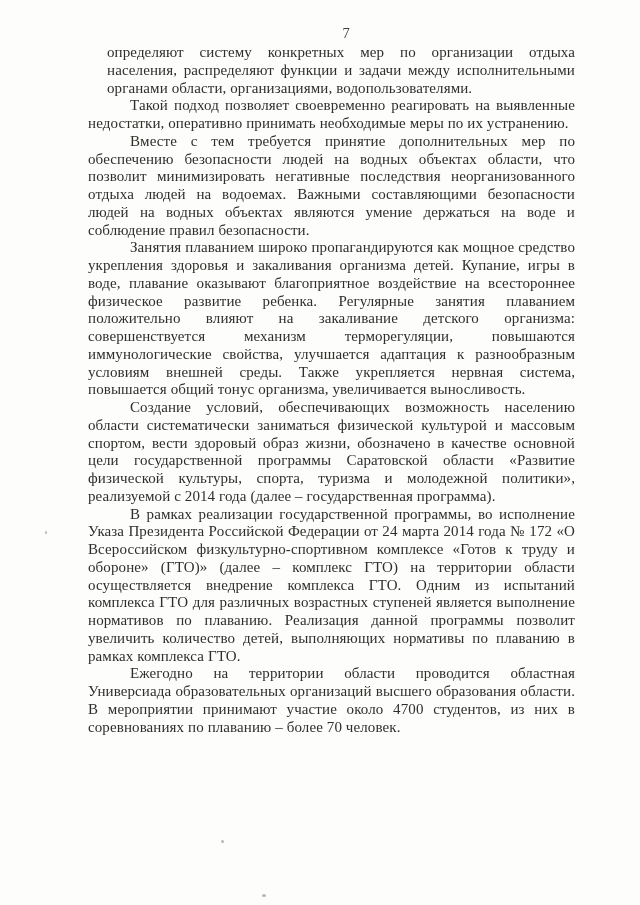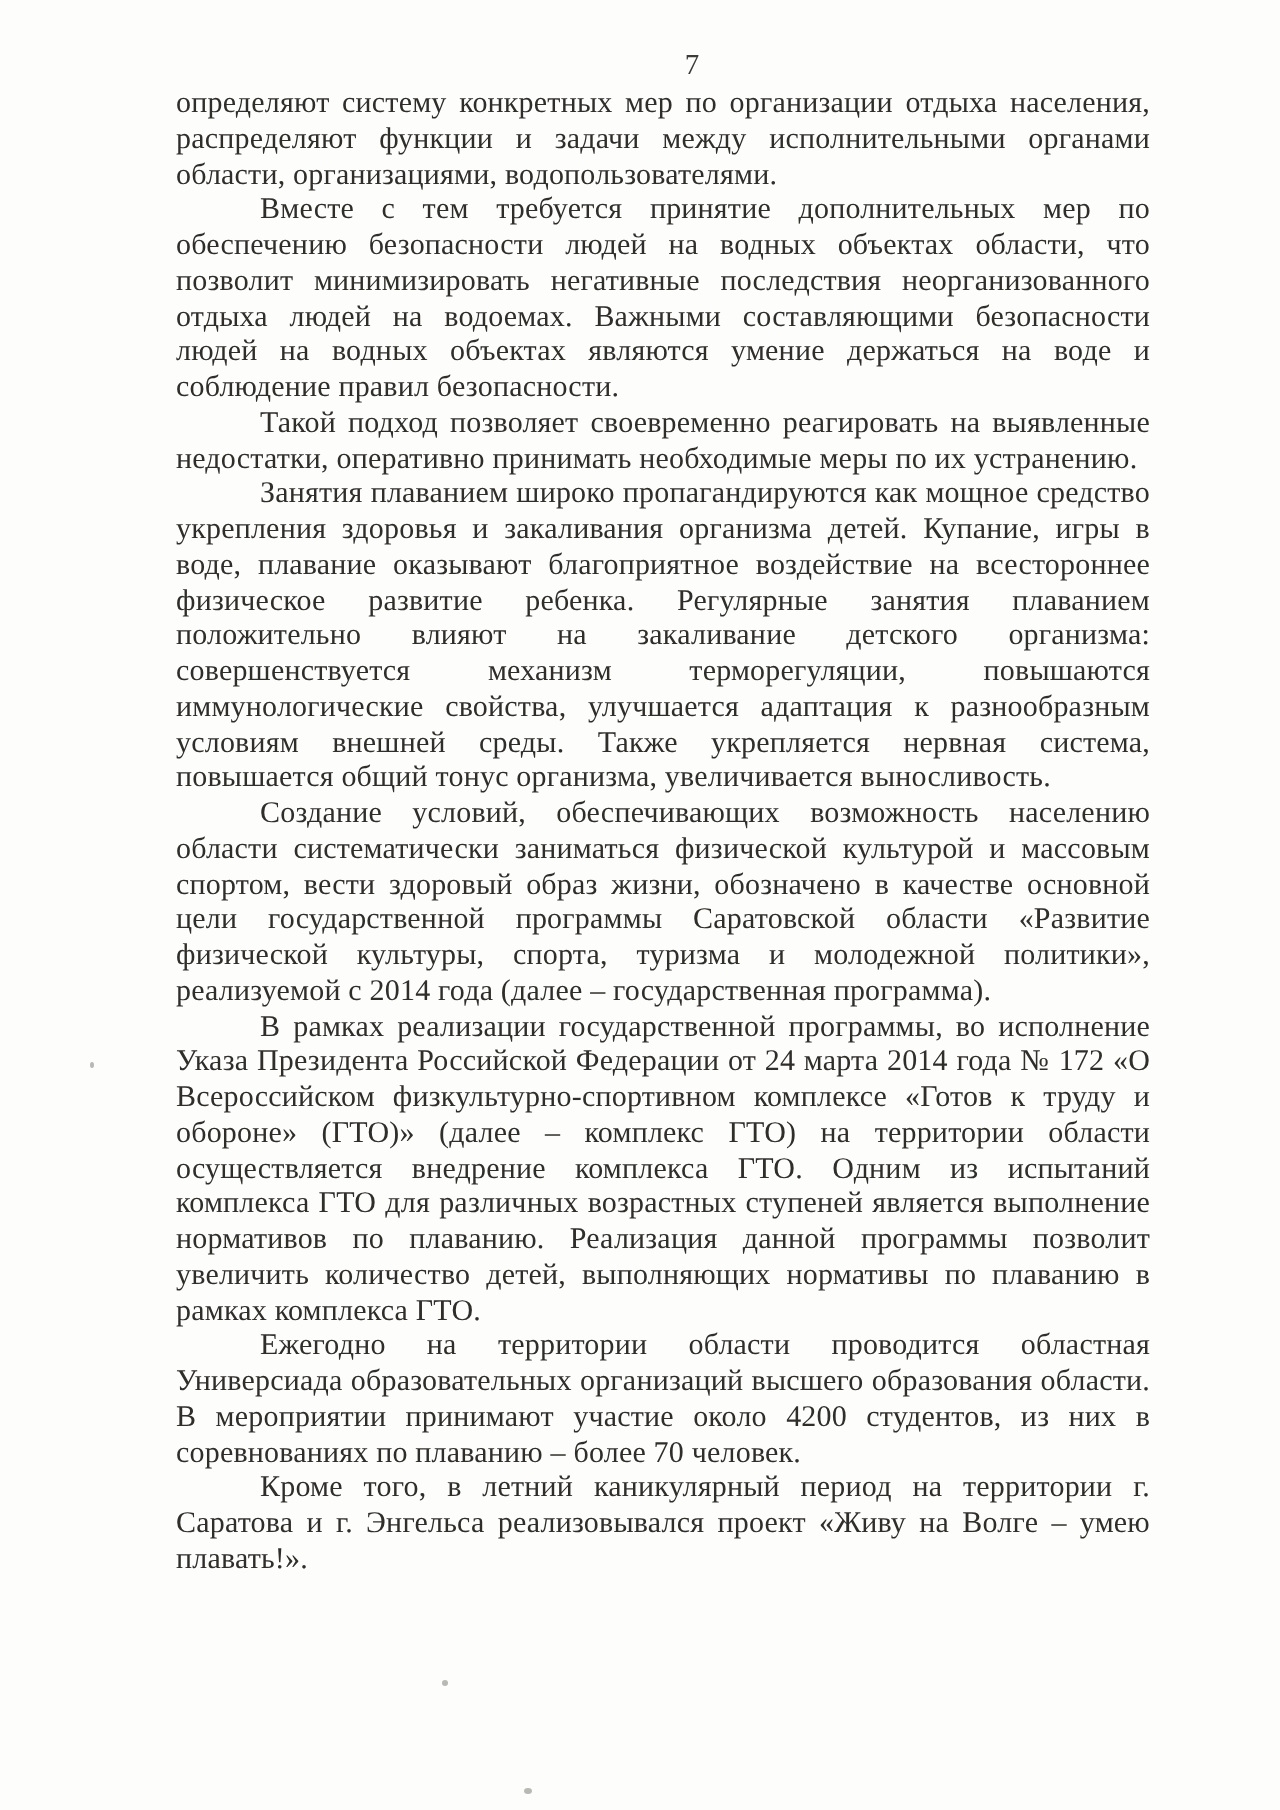--- a/index.html
+++ b/index.html
@@ -36,20 +36,21 @@
     text-align: justify;
     letter-spacing: 0.1px;
   }
   .content p {
     margin: 0;
     padding: 0;
     text-indent: 42px;
   }
   .content p.no-indent {
     text-indent: 0;
+    margin-left: 19px;
   }
   .speck {
     position: absolute;
     background: #9a9a96;
     width: 3px;
     height: 3px;
     border-radius: 50%;
     opacity: 0.7;
   }
   .speck.s1 { left: 45px;  top: 531px; width: 2px; height: 3px; }
@@ -57,25 +58,24 @@
   .speck.s3 { left: 262px; top: 894px; width: 4px; height: 3px; }
 </style>
 </head>
 <body>
 
 <div class="page">
   <div class="page-number">7</div>
 
   <div class="content">
     <p class="no-indent">определяют систему конкретных мер по организации отдыха населения, распределяют функции и задачи между исполнительными органами области, организациями, водопользователями.</p>
+    <p>Такой подход позволяет своевременно реагировать на выявленные недостатки, оперативно принимать необходимые меры по их устранению.</p>
     <p>Вместе с тем требуется принятие дополнительных мер по обеспечению безопасности людей на водных объектах области, что позволит минимизировать негативные последствия неорганизованного отдыха людей на водоемах. Важными составляющими безопасности людей на водных объектах являются умение держаться на воде и соблюдение правил безопасности.</p>
-    <p>Такой подход позволяет своевременно реагировать на выявленные недостатки, оперативно принимать необходимые меры по их устранению.</p>
     <p>Занятия плаванием широко пропагандируются как мощное средство укрепления здоровья и закаливания организма детей. Купание, игры в воде, плавание оказывают благоприятное воздействие на всестороннее физическое развитие ребенка. Регулярные занятия плаванием положительно влияют на закаливание детского организма: совершенствуется механизм терморегуляции, повышаются иммунологические свойства, улучшается адаптация к разнообразным условиям внешней среды. Также укрепляется нервная система, повышается общий тонус организма, увеличивается выносливость.</p>
     <p>Создание условий, обеспечивающих возможность населению области систематически заниматься физической культурой и массовым спортом, вести здоровый образ жизни, обозначено в качестве основной цели государственной программы Саратовской области «Развитие физической культуры, спорта, туризма и молодежной политики», реализуемой с 2014 года (далее – государственная программа).</p>
     <p>В рамках реализации государственной программы, во исполнение Указа Президента Российской Федерации от 24 марта 2014 года № 172 «О Всероссийском физкультурно-спортивном комплексе «Готов к труду и обороне» (ГТО)» (далее – комплекс ГТО) на территории области осуществляется внедрение комплекса ГТО. Одним из испытаний комплекса ГТО для различных возрастных ступеней является выполнение нормативов по плаванию. Реализация данной программы позволит увеличить количество детей, выполняющих нормативы по плаванию в рамках комплекса ГТО.</p>
-    <p>Ежегодно на территории области проводится областная Универсиада образовательных организаций высшего образования области. В мероприятии принимают участие около 4200 студентов, из них в соревнованиях по плаванию – более 70 человек.</p>
-    <p>Кроме того, в летний каникулярный период на территории г. Саратова и г. Энгельса реализовывался проект «Живу на Волге – умею плавать!».</p>
+    <p>Ежегодно на территории области проводится областная Универсиада образовательных организаций высшего образования области. В мероприятии принимают участие около 4700 студентов, из них в соревнованиях по плаванию – более 70 человек.</p>
   </div>
 
   <div class="speck s1"></div>
   <div class="speck s2"></div>
   <div class="speck s3"></div>
 </div>
 
 </body></html>

